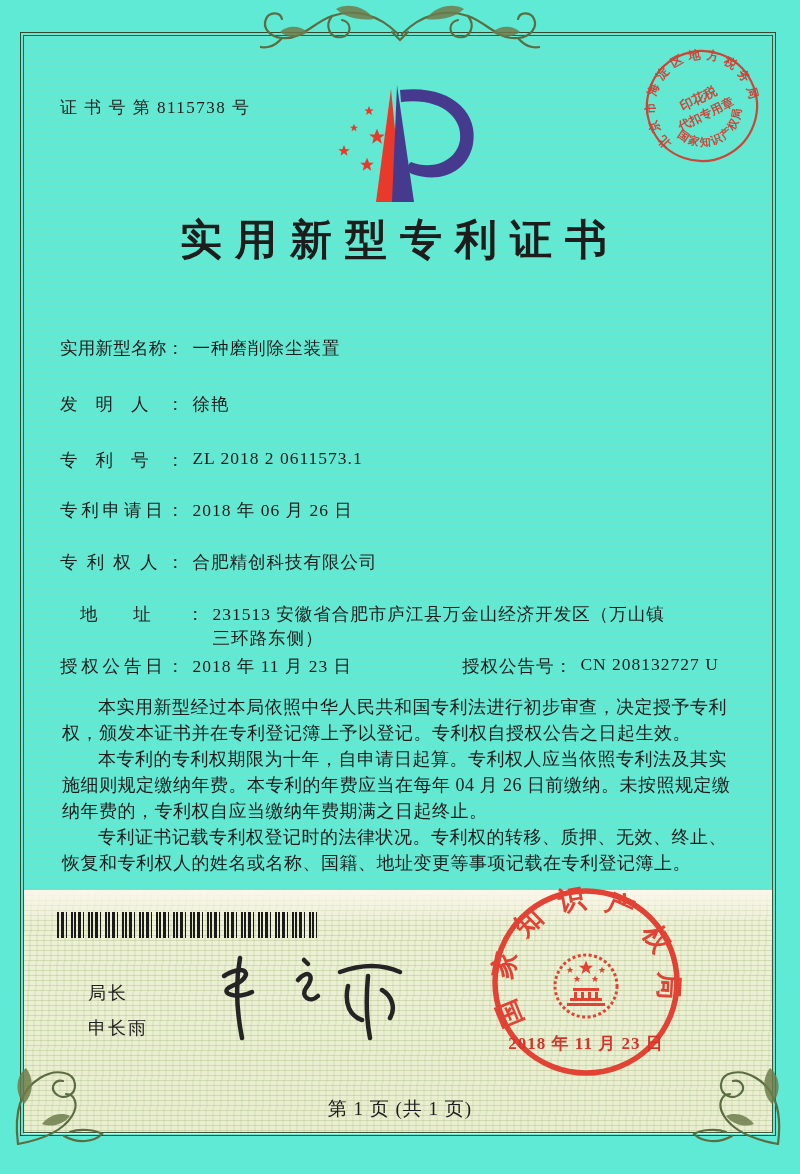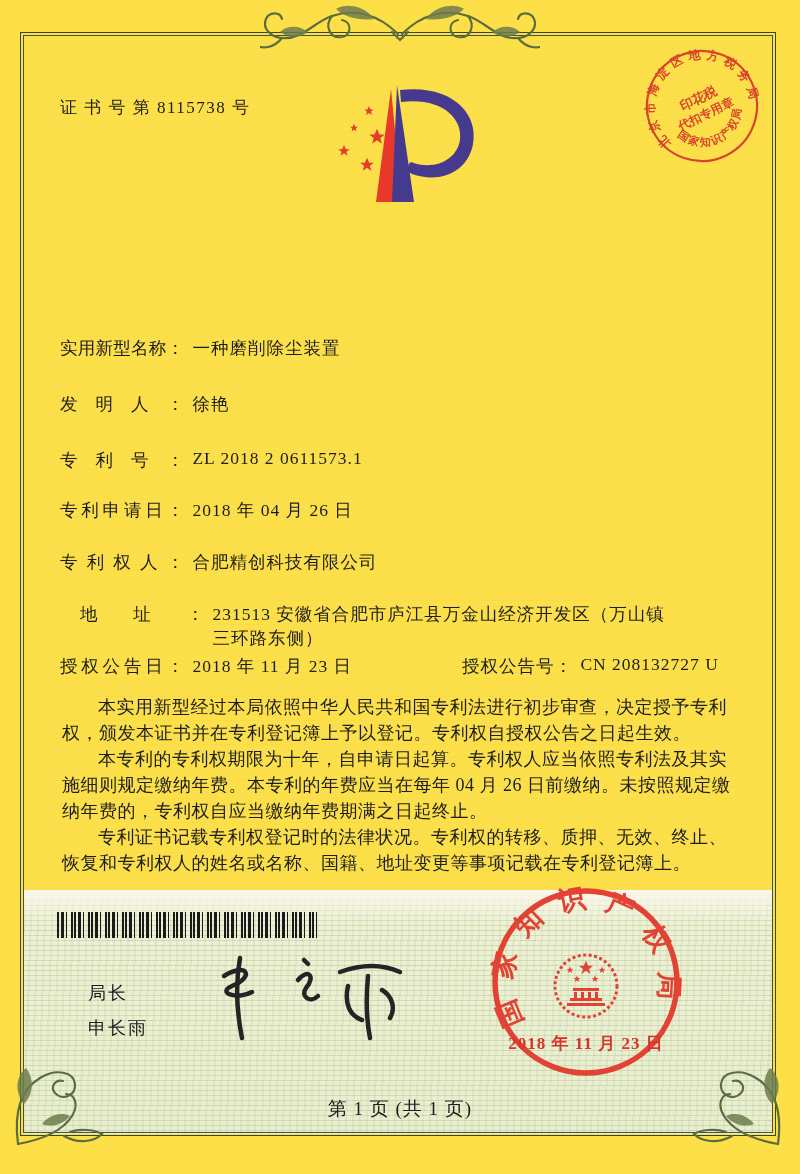--- a/index.html
+++ b/index.html
@@ -1,17 +1,17 @@
 <!DOCTYPE html>
 <html><head>
 <meta charset="utf-8">
 <style>
   html,body{margin:0;padding:0;}
   body{width:800px;height:1174px;background:#f6f1e2;font-family:"Liberation Serif","DejaVu Serif",serif;}
-  .page{position:relative;width:800px;height:1174px;background:#fde047;overflow:hidden;color:#1d1d1d;}
+  .page{position:relative;width:800px;height:1174px;background:#5eead4;overflow:hidden;color:#1d1d1d;}
 
   
   .frame-outer{position:absolute;left:20px;top:32px;width:754px;height:1102px;border:1.5px solid #37462c;z-index:2;pointer-events:none;}
   .frame-inner{position:absolute;left:2px;top:2px;right:2px;bottom:2px;border:1px solid #44543a;}
   .paper-texture{position:absolute;left:24px;top:36px;width:748px;height:1096px;z-index:0;
     background:repeating-linear-gradient(to bottom, rgba(190,195,160,0.14) 0 1px, transparent 1px 6px);}
   
   .green-band{position:absolute;left:24px;top:890px;width:748px;height:244px;z-index:1;
     background-image:
       linear-gradient(to bottom, #fbf7ec 0, rgba(251,247,236,0) 34px),
@@ -118,36 +118,37 @@
     <text font-size="12" fill="#d5382c" font-weight="bold">
       <textPath href="#taxTop" startOffset="4" textLength="185" lengthAdjust="spacing">北京市海淀区地方税务局</textPath>
     </text>
     <text font-size="11" fill="#d5382c" font-weight="bold">
       <textPath href="#taxBot" startOffset="2" textLength="86" lengthAdjust="spacing">国家知识产权局</textPath>
     </text>
     <text x="0" y="-4" text-anchor="middle" font-size="13" fill="#d5382c" font-weight="bold">印花税</text>
     <text x="0" y="13" text-anchor="middle" font-size="12" fill="#d5382c" font-weight="bold">代扣专用章</text>
   </svg>
 
+  <div class="doc-title">实用新型专利证书</div>
 
   <div class="field" style="top:336px;">
     <span class="flabel">实用新型名称：</span>
     <span class="fvalue">一种磨削除尘装置</span>
   </div>
   <div class="field" style="top:392px;">
     <span class="flabel">发明人：</span>
     <span class="fvalue">徐艳</span>
   </div>
   <div class="field" style="top:448px;">
     <span class="flabel">专利号：</span>
     <span class="fvalue">ZL 2018 2 0611573.1</span>
   </div>
   <div class="field" style="top:498px;">
     <span class="flabel">专利申请日：</span>
-    <span class="fvalue">2018 年 04 月 26 日</span>
+    <span class="fvalue">2018 年 06 月 26 日</span>
   </div>
   <div class="field" style="top:550px;">
     <span class="flabel">专利权人：</span>
     <span class="fvalue">合肥精创科技有限公司</span>
   </div>
   <div class="field" style="top:602px;margin-left:20px;">
     <span class="flabel">地址：</span>
     <span class="fvalue-multi">
       <span style="display:block;">231513 安徽省合肥市庐江县万金山经济开发区（万山镇</span>
       <span style="display:block;">三环路东侧）</span>

